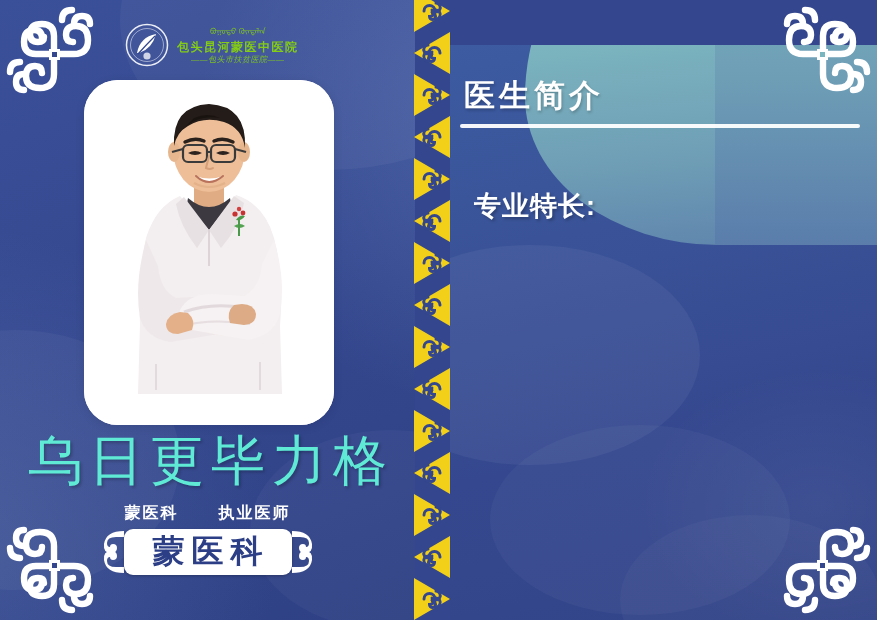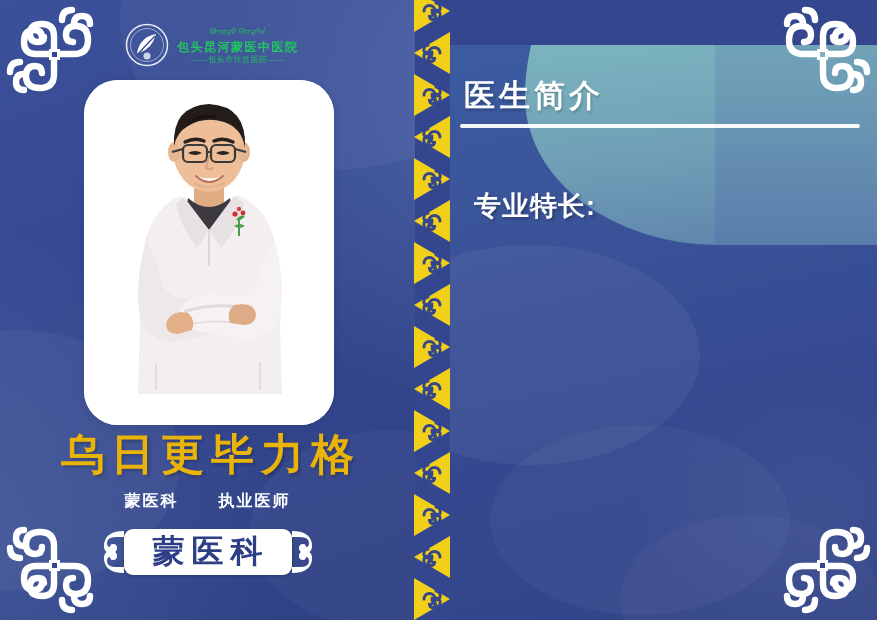--- a/index.html
+++ b/index.html
@@ -121,21 +121,21 @@
   .logo-mark {
     width: 44px; height: 44px;
     flex: 0 0 auto;
   }
   .logo-text {
     display: flex;
     flex-direction: column;
     align-items: center;
     justify-content: center;
     line-height: 1;
-    color: #22c55e;
+    color: #84cc16;
   }
   .logo-mn {
     font-size: 8px;
     letter-spacing: 3px;
     opacity: 0.92;
     height: 12px;
     display: flex;
     align-items: center;
   }
   .logo-cn {
@@ -144,34 +144,35 @@
     letter-spacing: 1.5px;
     margin-top: 3px;
     white-space: nowrap;
   }
   .logo-sub {
     font-size: 8px;
     letter-spacing: 0.5px;
     margin-top: 3px;
     opacity: 0.9;
     white-space: nowrap;
+    font-style: italic;
   }
 
   
   .name-block {
     position: absolute;
     left: 0; top: 432px;
     width: 415px;
     text-align: center;
     z-index: 7;
   }
   .doctor-name {
-    color: #eab308;
-    font-size: 43px;
-    font-weight: bold;
+    color: #5eead4;
+    font-size: 54px;
+    font-weight: normal;
     letter-spacing: 7px;
     text-indent: 7px;
     line-height: 1.05;
     white-space: nowrap;
     text-shadow: 2px 2px 3px rgba(0,0,0,0.22);
   }
   .credentials {
     margin-top: 14px;
     color: #ffffff;
     font-size: 16px;

